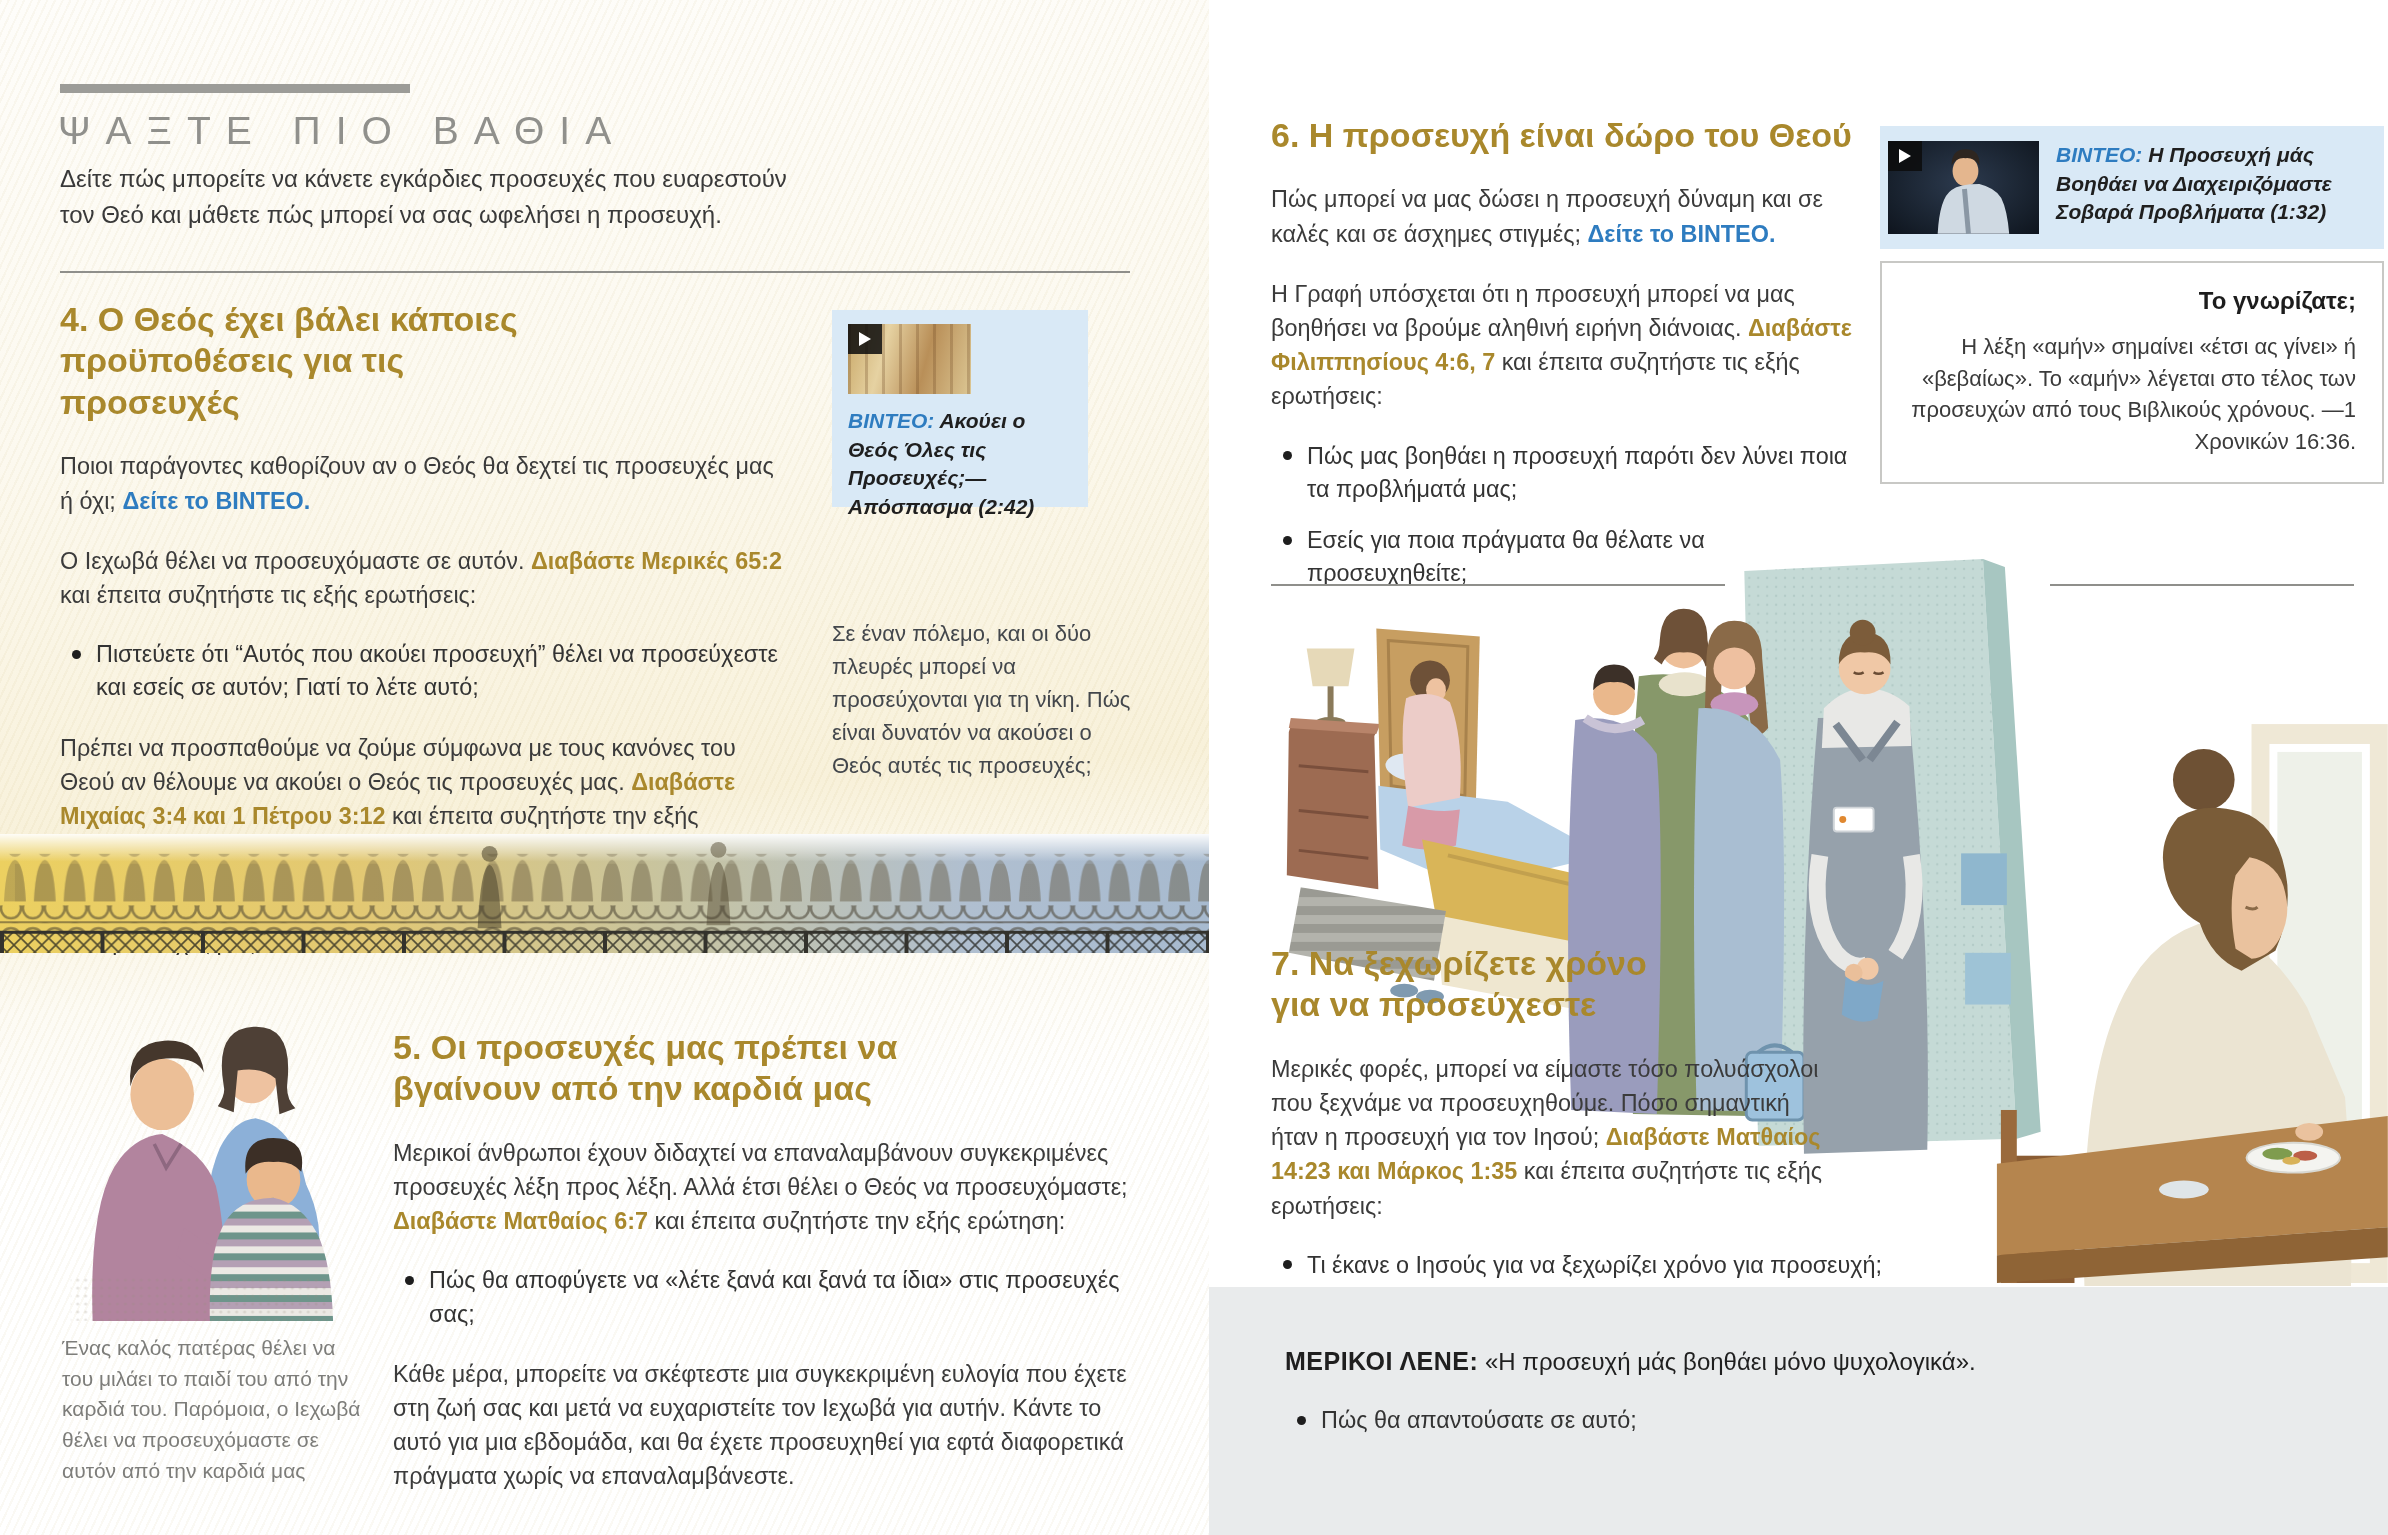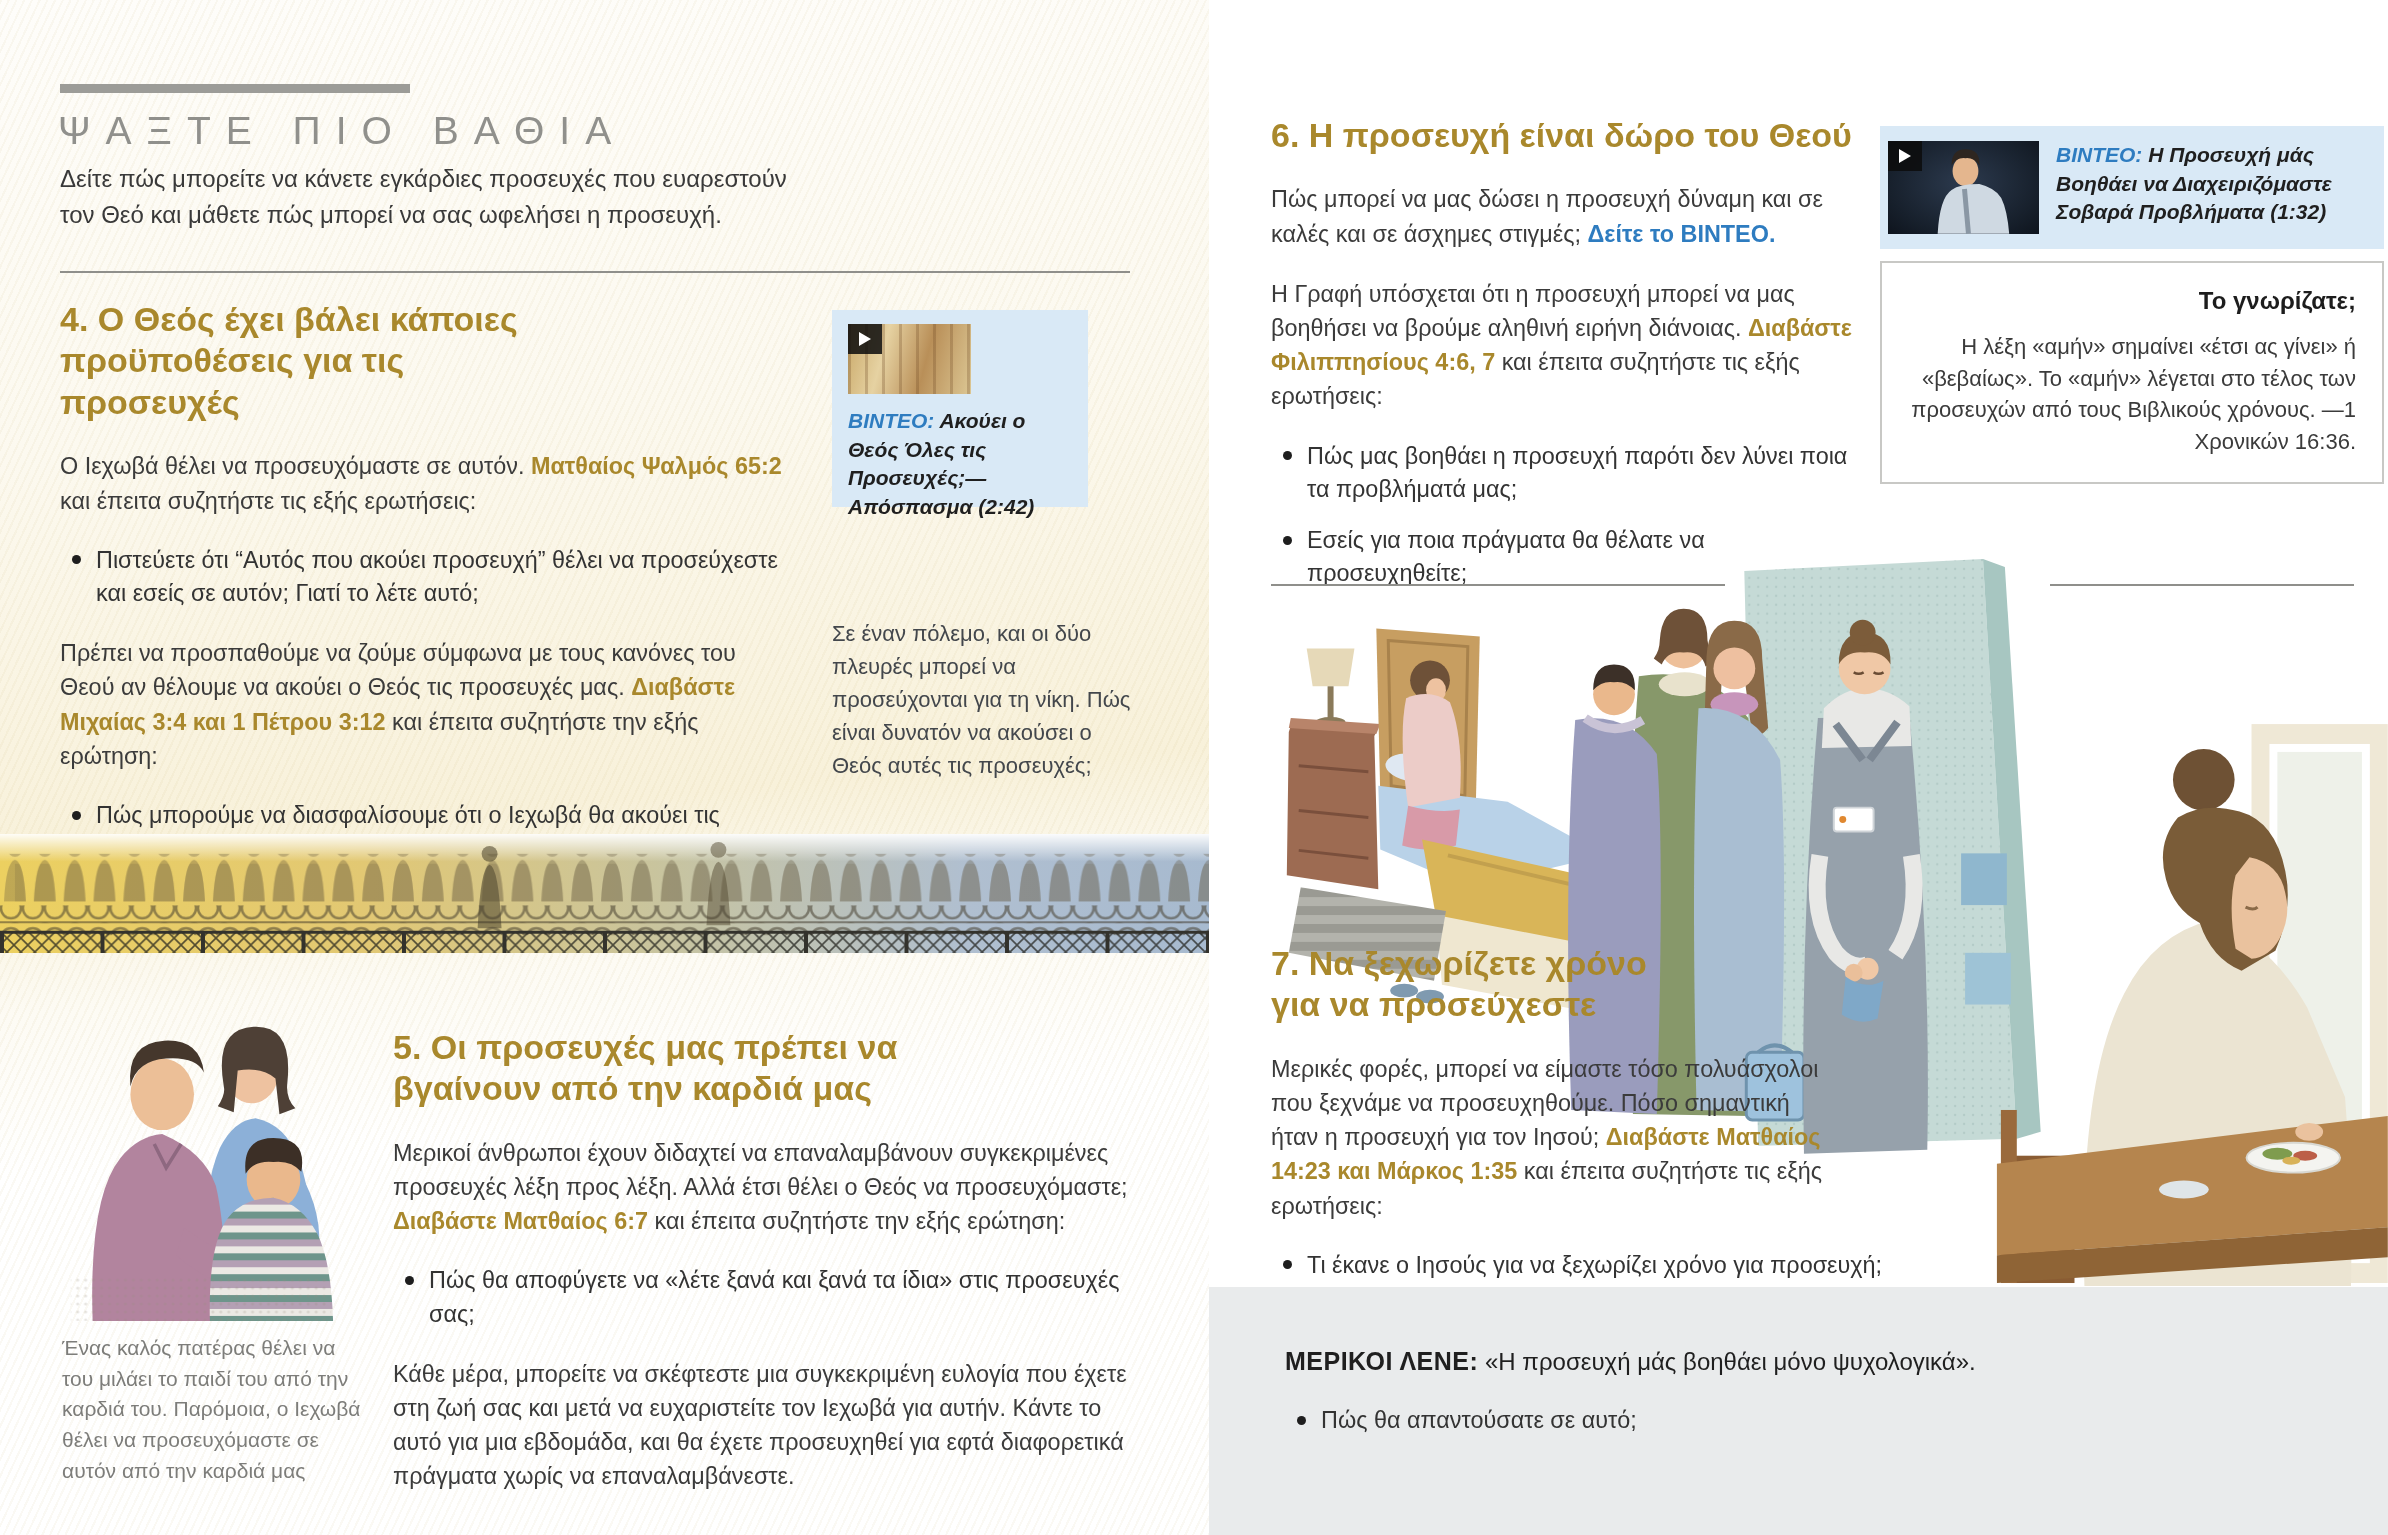--- a/index.html
+++ b/index.html
@@ -81,21 +81,22 @@
 
   <div class="page-left">
 
     <div class="abs kicker-bar"></div>
     <div class="abs kicker">ΨΑΞΤΕ ΠΙΟ ΒΑΘΙΑ</div>
     <div class="abs intro">Δείτε πώς μπορείτε να κάνετε εγκάρδιες προσευχές που ευαρεστούν τον Θεό και μάθετε πώς μπορεί να σας ωφελήσει η προσευχή.</div>
     <div class="abs rule rule-left"></div>
 
     <div class="abs sec4">
       <h2 class="sec-head">4. Ο Θεός έχει βάλει κάποιες προϋποθέσεις για τις προσευχές</h2>
-      <p class="body-p"><span>Ο Ιεχωβά θέλει να προσευχόμαστε σε αυτόν. </span><span class="ref">Ματθαίος Ψαλμός 65:2</span><span> και έπειτα συζητήστε τις εξής ερωτήσεις:</span></p>
+      <p class="body-p"><span>Ποιοι παράγοντες καθορίζουν αν ο Θεός θα δεχτεί τις προσευχές μας ή όχι; </span><span class="vlink">Δείτε το ΒΙΝΤΕΟ.</span></p>
+      <p class="body-p"><span>Ο Ιεχωβά θέλει να προσευχόμαστε σε αυτόν. </span><span class="ref">Διαβάστε Μερικές 65:2</span><span> και έπειτα συζητήστε τις εξής ερωτήσεις:</span></p>
       <ul class="bullets">
         <li>Πιστεύετε ότι “Αυτός που ακούει προσευχή” θέλει να προσεύχεστε και εσείς σε αυτόν; Γιατί το λέτε αυτό;</li>
       </ul>
       <p class="body-p"><span>Πρέπει να προσπαθούμε να ζούμε σύμφωνα με τους κανόνες του Θεού αν θέλουμε να ακούει ο Θεός τις προσευχές μας. </span><span class="ref">Διαβάστε Μιχαίας 3:4 και 1 Πέτρου 3:12</span><span> και έπειτα συζητήστε την εξής ερώτηση:</span></p>
       <ul class="bullets">
         <li>Πώς μπορούμε να διασφαλίσουμε ότι ο Ιεχωβά θα ακούει τις προσευχές μας;</li>
       </ul>
     </div>
 
     <div class="abs video-box video1">

